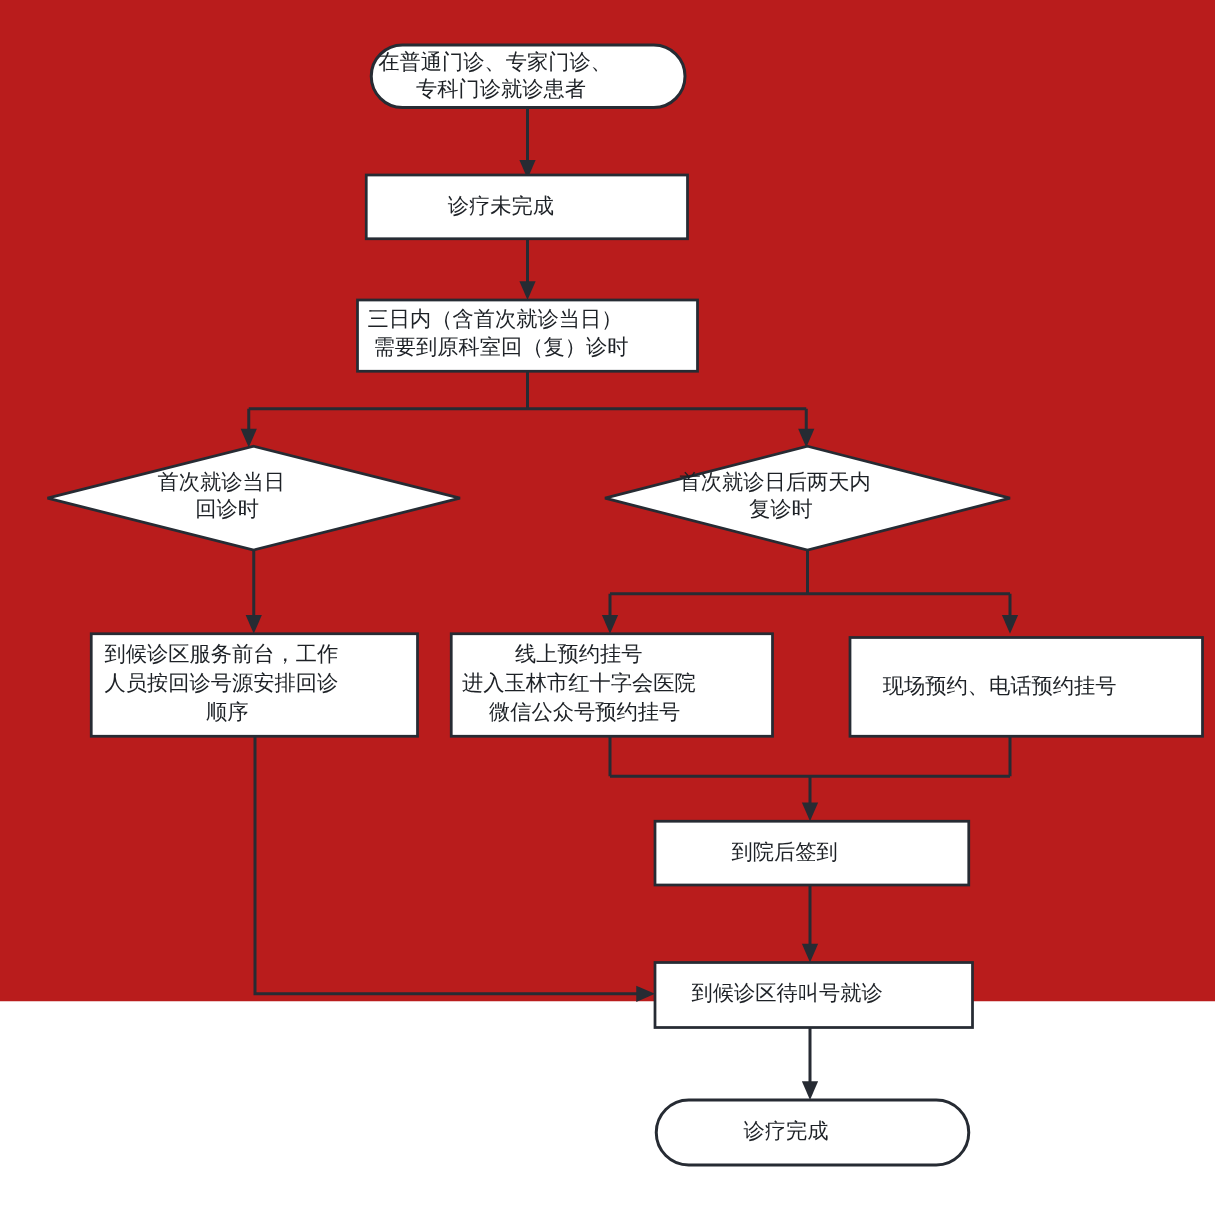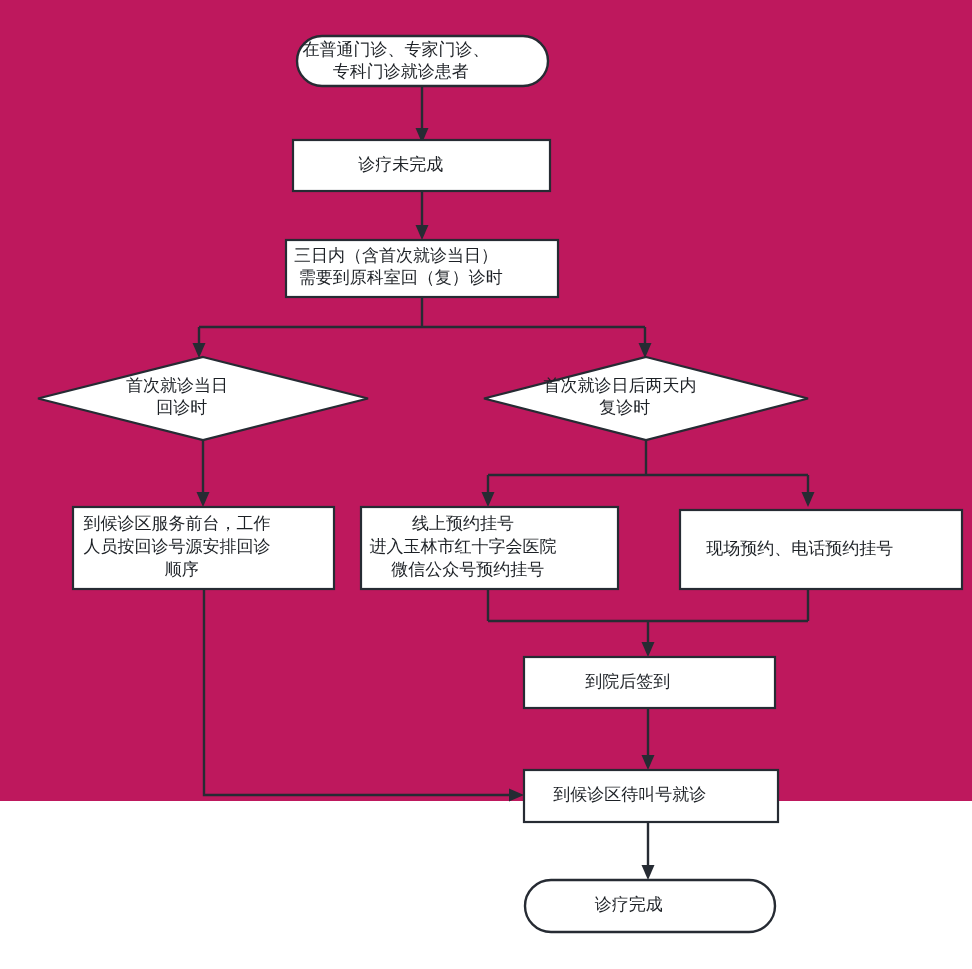--- a/index.html
+++ b/index.html
@@ -10,21 +10,21 @@
   body {
     width: 972px;
     height: 969px;
     overflow: hidden;
     font-family: "Liberation Sans", "DejaVu Sans", sans-serif;
   }
   #flowchart-root {
     position: relative;
     width: 972px;
     height: 801px;
-    background: #be185d;
+    background: #b91c1c;
   }
   svg#flow-svg {
     position: absolute;
     top: 0;
     left: 0;
     width: 972px;
     height: 969px;
   }
   .node-shape {
     fill: #ffffff;

